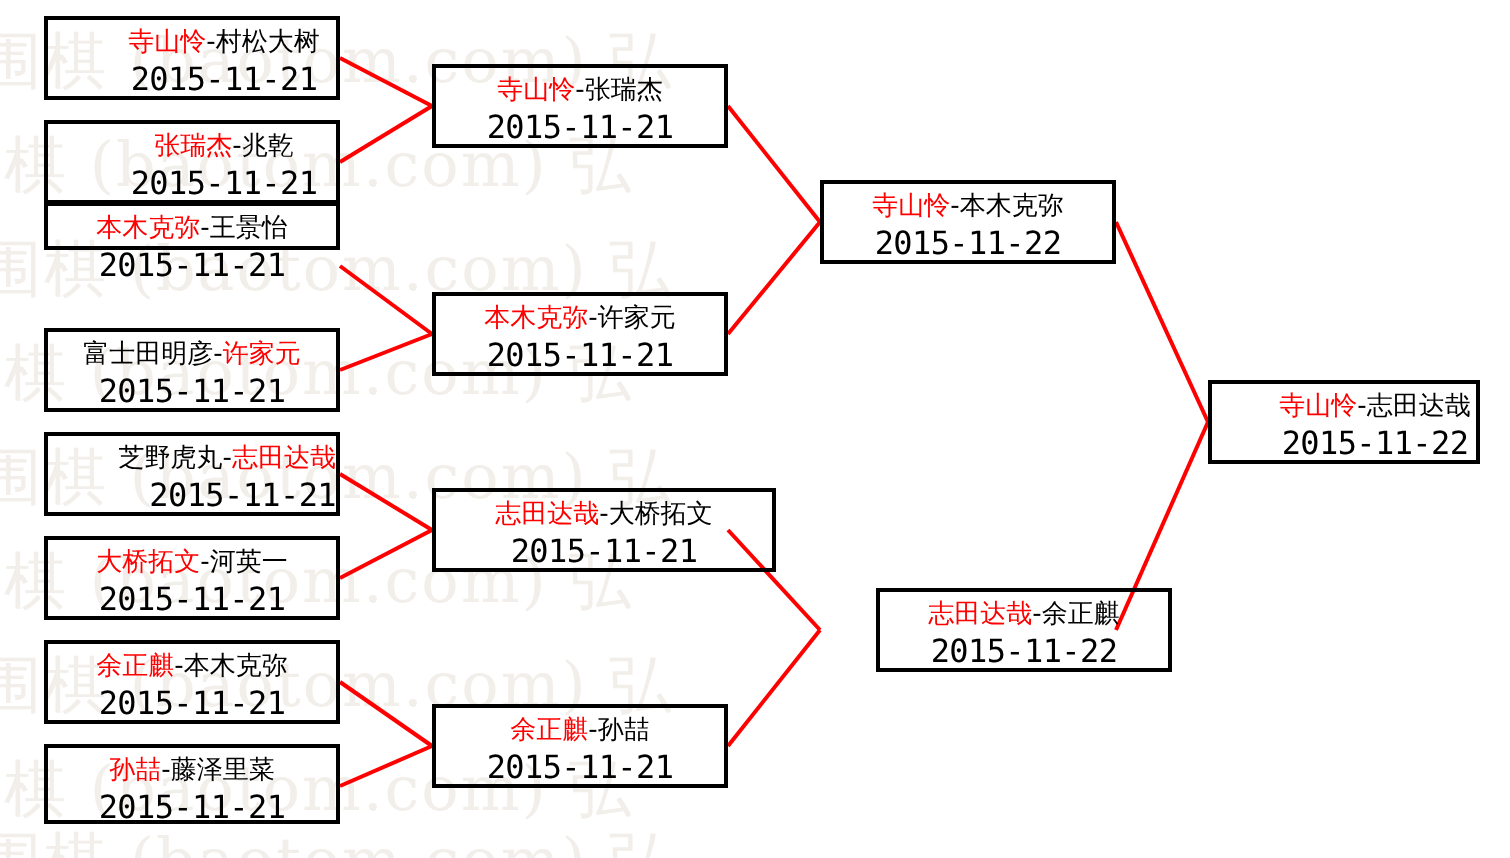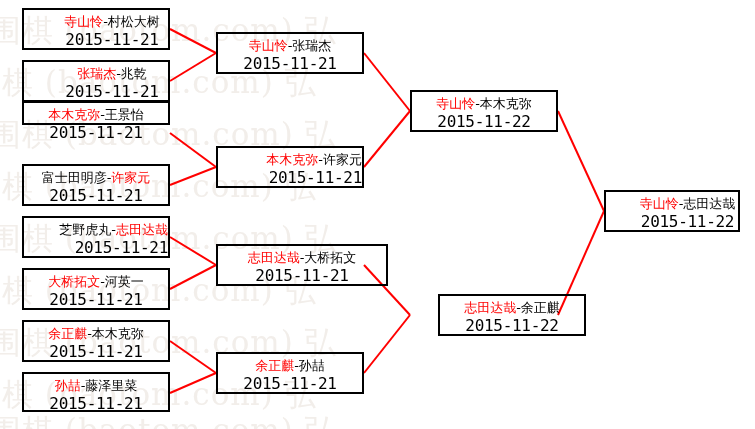--- a/index.html
+++ b/index.html
@@ -139,21 +139,21 @@
         <div class="match-date">2015-11-21</div>
       </div>
       <div class="match-box" style="left: 22px; top: 372px; width: 148px; height: 40px; border-color: rgb(0, 0, 0);">
         <div class="match-title"><span class="p-win" style="color: rgb(255, 0, 0);">孙喆</span><span class="sep">-</span><span class="p-lose">藤泽里菜</span></div>
         <div class="match-date">2015-11-21</div>
       </div>
       <div class="match-box" style="left: 216px; top: 32px; width: 148px; height: 42px; border-color: rgb(0, 0, 0);">
         <div class="match-title"><span class="p-win" style="color: rgb(255, 0, 0);">寺山怜</span><span class="sep">-</span><span class="p-lose">张瑞杰</span></div>
         <div class="match-date">2015-11-21</div>
       </div>
-      <div class="match-box" style="left: 216px; top: 146px; width: 148px; height: 42px; border-color: rgb(0, 0, 0); text-align: right;">
+      <div class="match-box" style="left: 216px; top: 146px; width: 148px; height: 42px; border-color: rgb(0, 0, 0);">
         <div class="match-title"><span class="p-win" style="color: rgb(255, 0, 0);">本木克弥</span><span class="sep">-</span><span class="p-lose">许家元</span></div>
         <div class="match-date">2015-11-21</div>
       </div>
       <div class="match-box" style="left: 216px; top: 244px; width: 172px; height: 42px; border-color: rgb(0, 0, 0);">
         <div class="match-title"><span class="p-win" style="color: rgb(255, 0, 0);">志田达哉</span><span class="sep">-</span><span class="p-lose">大桥拓文</span></div>
         <div class="match-date">2015-11-21</div>
       </div>
       <div class="match-box" style="left: 216px; top: 352px; width: 148px; height: 42px; border-color: rgb(0, 0, 0);">
         <div class="match-title"><span class="p-win" style="color: rgb(255, 0, 0);">余正麒</span><span class="sep">-</span><span class="p-lose">孙喆</span></div>
         <div class="match-date">2015-11-21</div>

